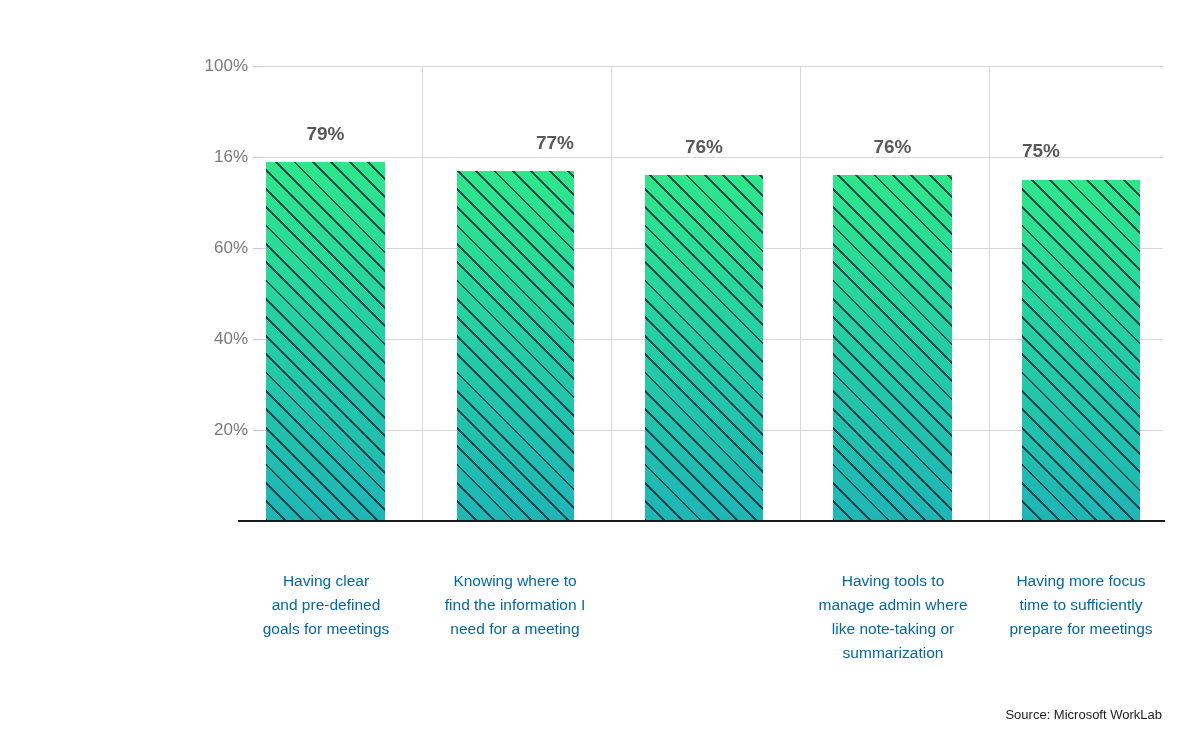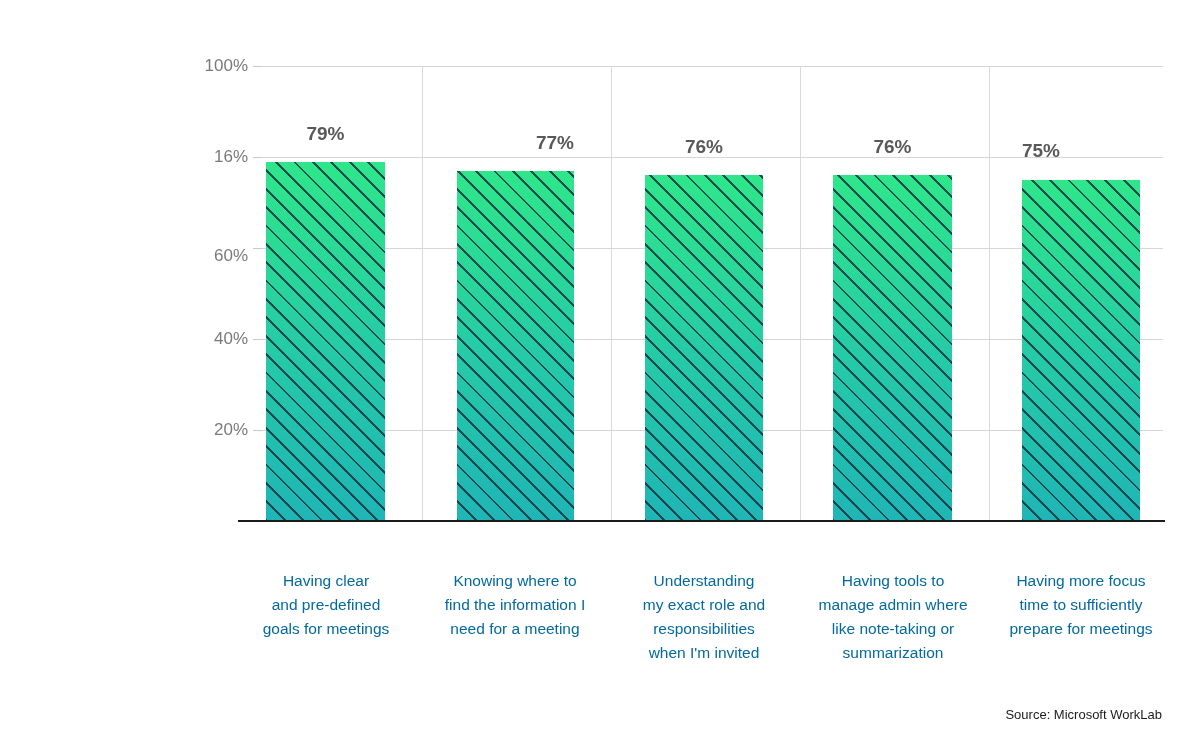--- a/index.html
+++ b/index.html
@@ -147,21 +147,21 @@
 </style>
 </head>
 <body>
 
 <div id="chart-root">
 
 
   <div class="ytick-wrap">
     <div class="ytick-item" style="top:66px;">100%</div>
     <div class="ytick-item" style="top:157px;">16%</div>
-    <div class="ytick-item" style="top:256px;">60%</div>
+    <div class="ytick-item" style="top:248px;">60%</div>
     <div class="ytick-item" style="top:339px;">40%</div>
     <div class="ytick-item" style="top:430px;">20%</div>
 
     <div class="ytick-dash" style="top:66px;"></div>
     <div class="ytick-dash" style="top:157px;"></div>
     <div class="ytick-dash" style="top:248px;"></div>
     <div class="ytick-dash" style="top:339px;"></div>
     <div class="ytick-dash" style="top:430px;"></div>
   </div>
 
@@ -202,24 +202,20 @@
   <div class="bar-label" style="left:982px; top:140px; width:118px;">75%</div>
 
   <div class="baseline"></div>
 
   <div class="cat-label" style="left:240px; width:172px;">Having clear
 and pre-defined
 goals for meetings</div>
   <div class="cat-label" style="left:428px; width:174px;">Knowing where to
 find the information I
 need for a meeting</div>
-  <div class="cat-label" style="left:617px; width:174px;">Understanding
-my exact role and
-responsibilities
-when I'm invited</div>
   <div class="cat-label" style="left:805px; width:176px;">Having tools to
 manage admin where
 like note-taking or
 summarization</div>
   <div class="cat-label" style="left:993px; width:176px;">Having more focus
 time to sufficiently
 prepare for meetings</div>
 
   <div class="source">Source: Microsoft WorkLab</div>
 

